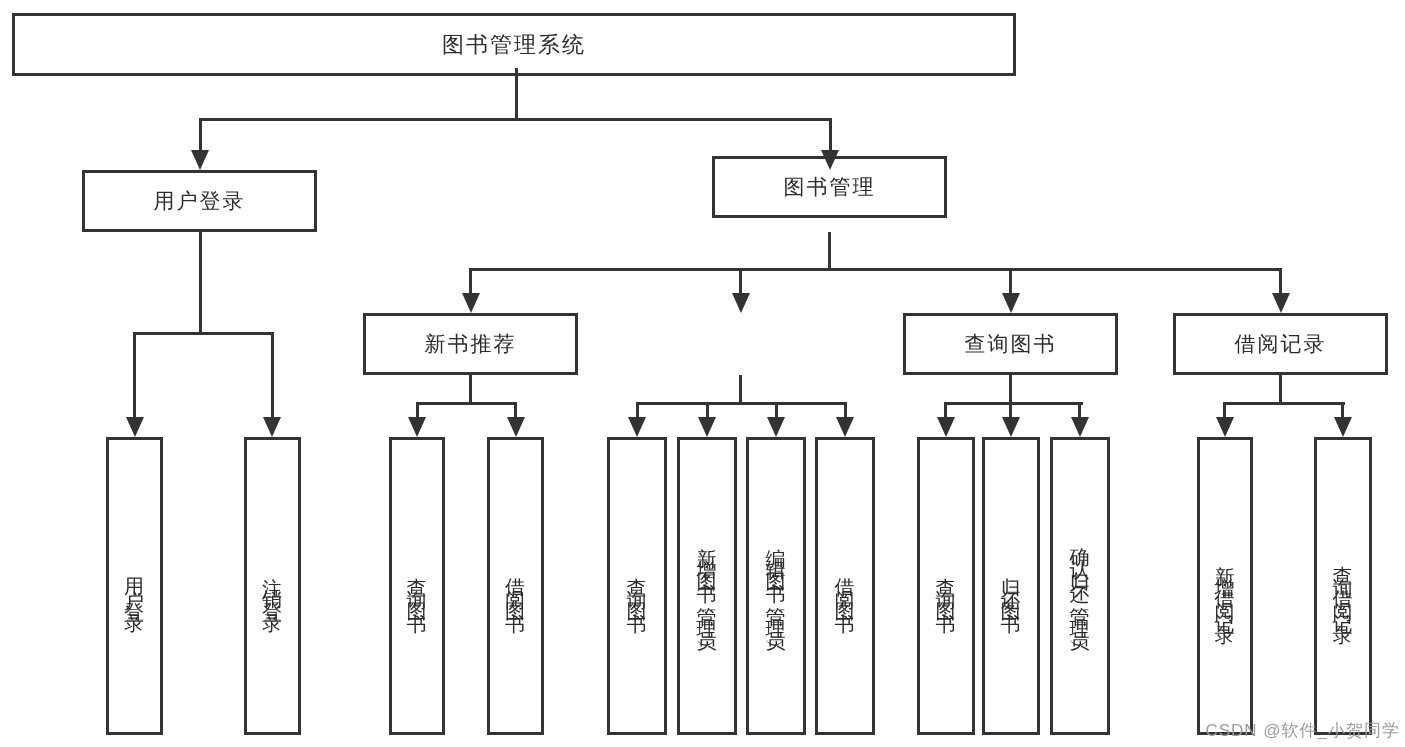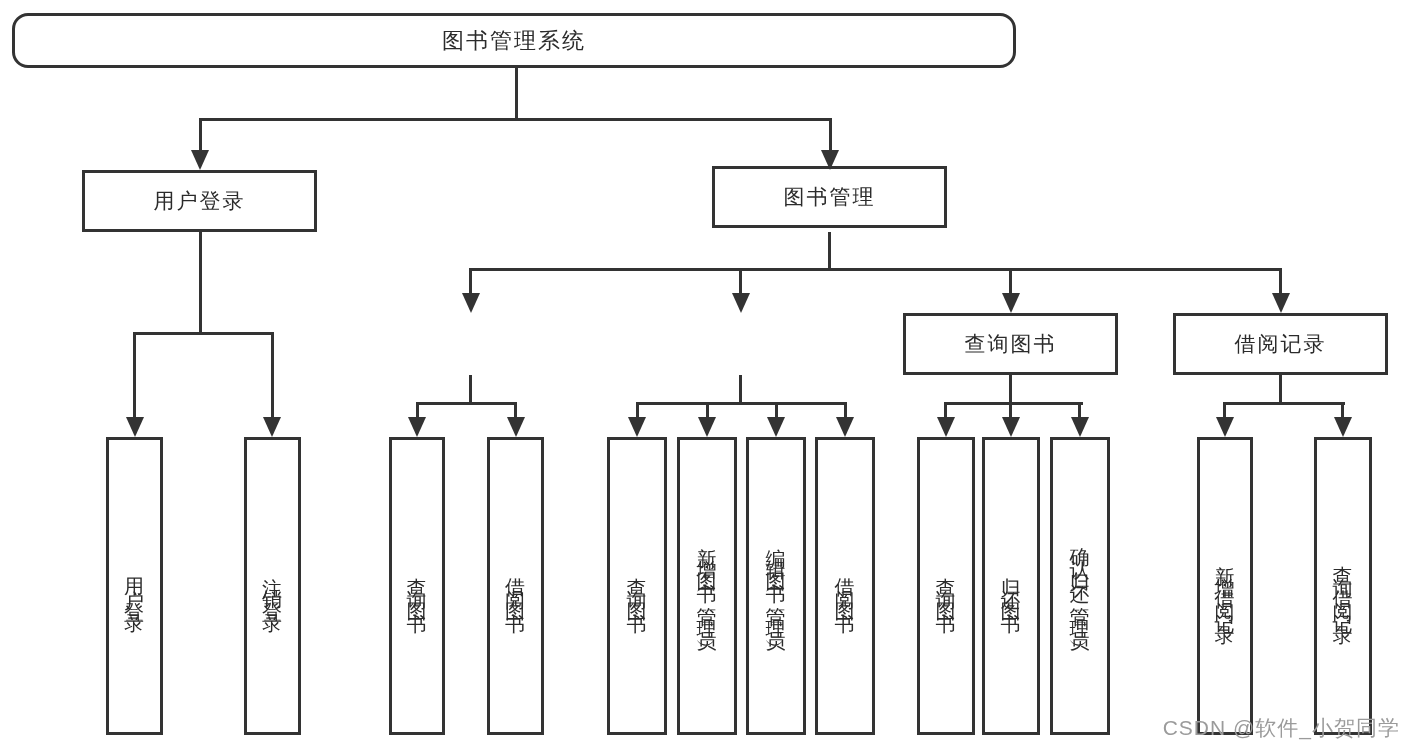--- a/index.html
+++ b/index.html
@@ -27,35 +27,36 @@
     font-size:20px;letter-spacing:12px;line-height:1;
     top:437px;height:298px;
   }
   .vline,.hline{position:absolute;background:var(--line);}
   .arrow{
     position:absolute;width:0;height:0;
     border-left:9px solid transparent;border-right:9px solid transparent;
     border-top:20px solid var(--line);
   }
   .watermark{
-    position:absolute;right:5px;bottom:5px;font-size:21px;
+    position:absolute;right:5px;bottom:5px;font-size:17px;
     color:var(--watermark);letter-spacing:1px;white-space:nowrap;
   }
 </style>
 </head>
 <body>
 
 <div class="canvas">
 
-  <div class="node root" style="left:12px;top:13px;width:1004px;height:55px;border-radius:16px;">图书管理系统</div>
+  <div class="node root" style="left:12px;top:13px;width:1004px;height:63px;">图书管理系统</div>
 
   <div class="node" style="left:82px;top:170px;width:235px;height:62px;">用户登录</div>
 
-  <div class="node" style="left:712px;top:166px;width:235px;height:62px;">图书管理</div>
+  <div class="node" style="left:712px;top:156px;width:235px;height:62px;">图书管理</div>
 
+  <div class="node" style="left:363px;top:313px;width:215px;height:62px;">新书推荐</div>
 
 
   <div class="node" style="left:903px;top:313px;width:215px;height:62px;">查询图书</div>
 
   <div class="node" style="left:1173px;top:313px;width:215px;height:62px;">借阅记录</div>
 
   <div class="vnode" style="left:106px;width:57px;">用户登录</div>
   <div class="vnode" style="left:244px;width:57px;">注销登录</div>
 
   <div class="vnode" style="left:389px;width:56px;">查询图书</div>

